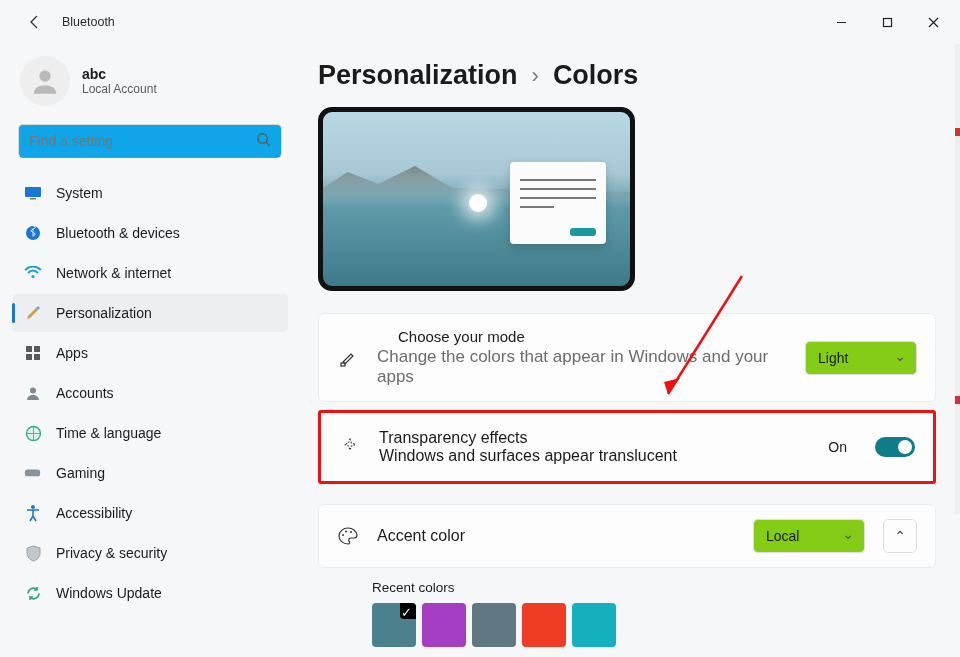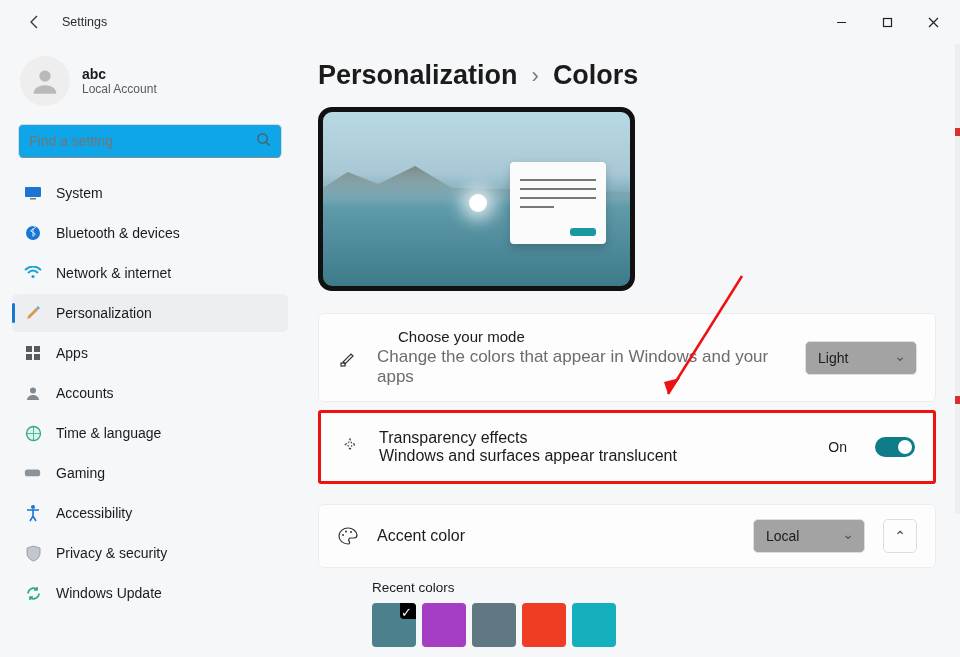--- a/index.html
+++ b/index.html
@@ -39,21 +39,21 @@
   .preview .card { position:absolute; right:24px; top:50px; width:96px; height:82px; background:#fbfbfb; border-radius:4px; box-shadow: 0 4px 10px rgba(0,0,0,0.18); padding:10px 10px; }
   .preview .card .ln { height:2px; background:#777; margin: 7px 0; }
   .preview .card .ln.short { width: 45%; }
   .preview .card .pill { position:absolute; bottom:8px; right:10px; width:26px; height:8px; border-radius:3px; background:#1a9aa0; }
 
   .card-row { background:#fdfdfd; border:1px solid #ececec; border-radius:6px; padding: 14px 18px; display:flex; align-items:center; gap:18px; margin-bottom: 8px; }
   .card-row .txt { flex:1; }
   .card-row .title { font-size: 15px; margin-left: 21px; }
   .card-row .sub { font-size: 17px; color:#6c6c6c; margin-top: 2px; }
   .row-icon { width: 22px; height: 22px; display:flex; align-items:center; justify-content:center; }
-  .select { height: 34px; min-width: 112px; padding: 0 30px 0 12px; background:#a3a3a3; border:1px solid #dedede; border-radius:5px; font-size: 14px; display:flex; align-items:center; position:relative; }
+  .select { height: 34px; min-width: 112px; padding: 0 30px 0 12px; background:#84cc16; border:1px solid #dedede; border-radius:5px; font-size: 14px; display:flex; align-items:center; position:relative; }
   .select::after { content:"⌄"; position:absolute; right:10px; top:6px; color:#555; font-size:14px; }
 
   .highlight-box { border:3px solid #e11; border-radius:3px; margin-bottom: 20px; }
   .toggle-row { background:#fdfdfd; border-radius:4px; padding: 16px 18px; display:flex; align-items:center; gap:18px; }
   .toggle-label { font-size: 14px; margin-right: 10px; }
   .toggle { width: 40px; height: 20px; border-radius: 10px; background:#0e7d88; position:relative; }
   .toggle::after { content:""; position:absolute; right:3px; top:3px; width:14px; height:14px; border-radius:50%; background:#fff; }
 
   .accent-row { background:#fdfdfd; border:1px solid #ececec; border-radius:6px; padding: 14px 18px; display:flex; align-items:center; gap:18px; margin-bottom: 12px; }
   .chev-box { width:34px; height:34px; border:1px solid #dedede; border-radius:5px; display:flex; align-items:center; justify-content:center; font-size:14px; color:#444; }
@@ -72,21 +72,21 @@
 </style>
 </head>
 <body>
 
 <div class="titlebar">
   <div class="back-btn">
     <svg width="16" height="16" viewBox="0 0 16 16">
         <path d="M10 2 L4 8 L10 14" stroke="#333" stroke-width="1.3" fill="none"></path>
       </svg>
   </div>
-  <div class="app-title">Settings</div>
+  <div class="app-title">Bluetooth</div>
   <div class="winctl">
     <div>
         <svg width="11" height="11">
           <line x1="1" y1="5.5" x2="10" y2="5.5" stroke="#222" stroke-width="1"></line>
         </svg>
       </div>
     <div>
         <svg width="11" height="11">
           <rect x="1.5" y="1.5" width="8" height="8" stroke="#222" stroke-width="1.2" fill="none"></rect>
         </svg>

